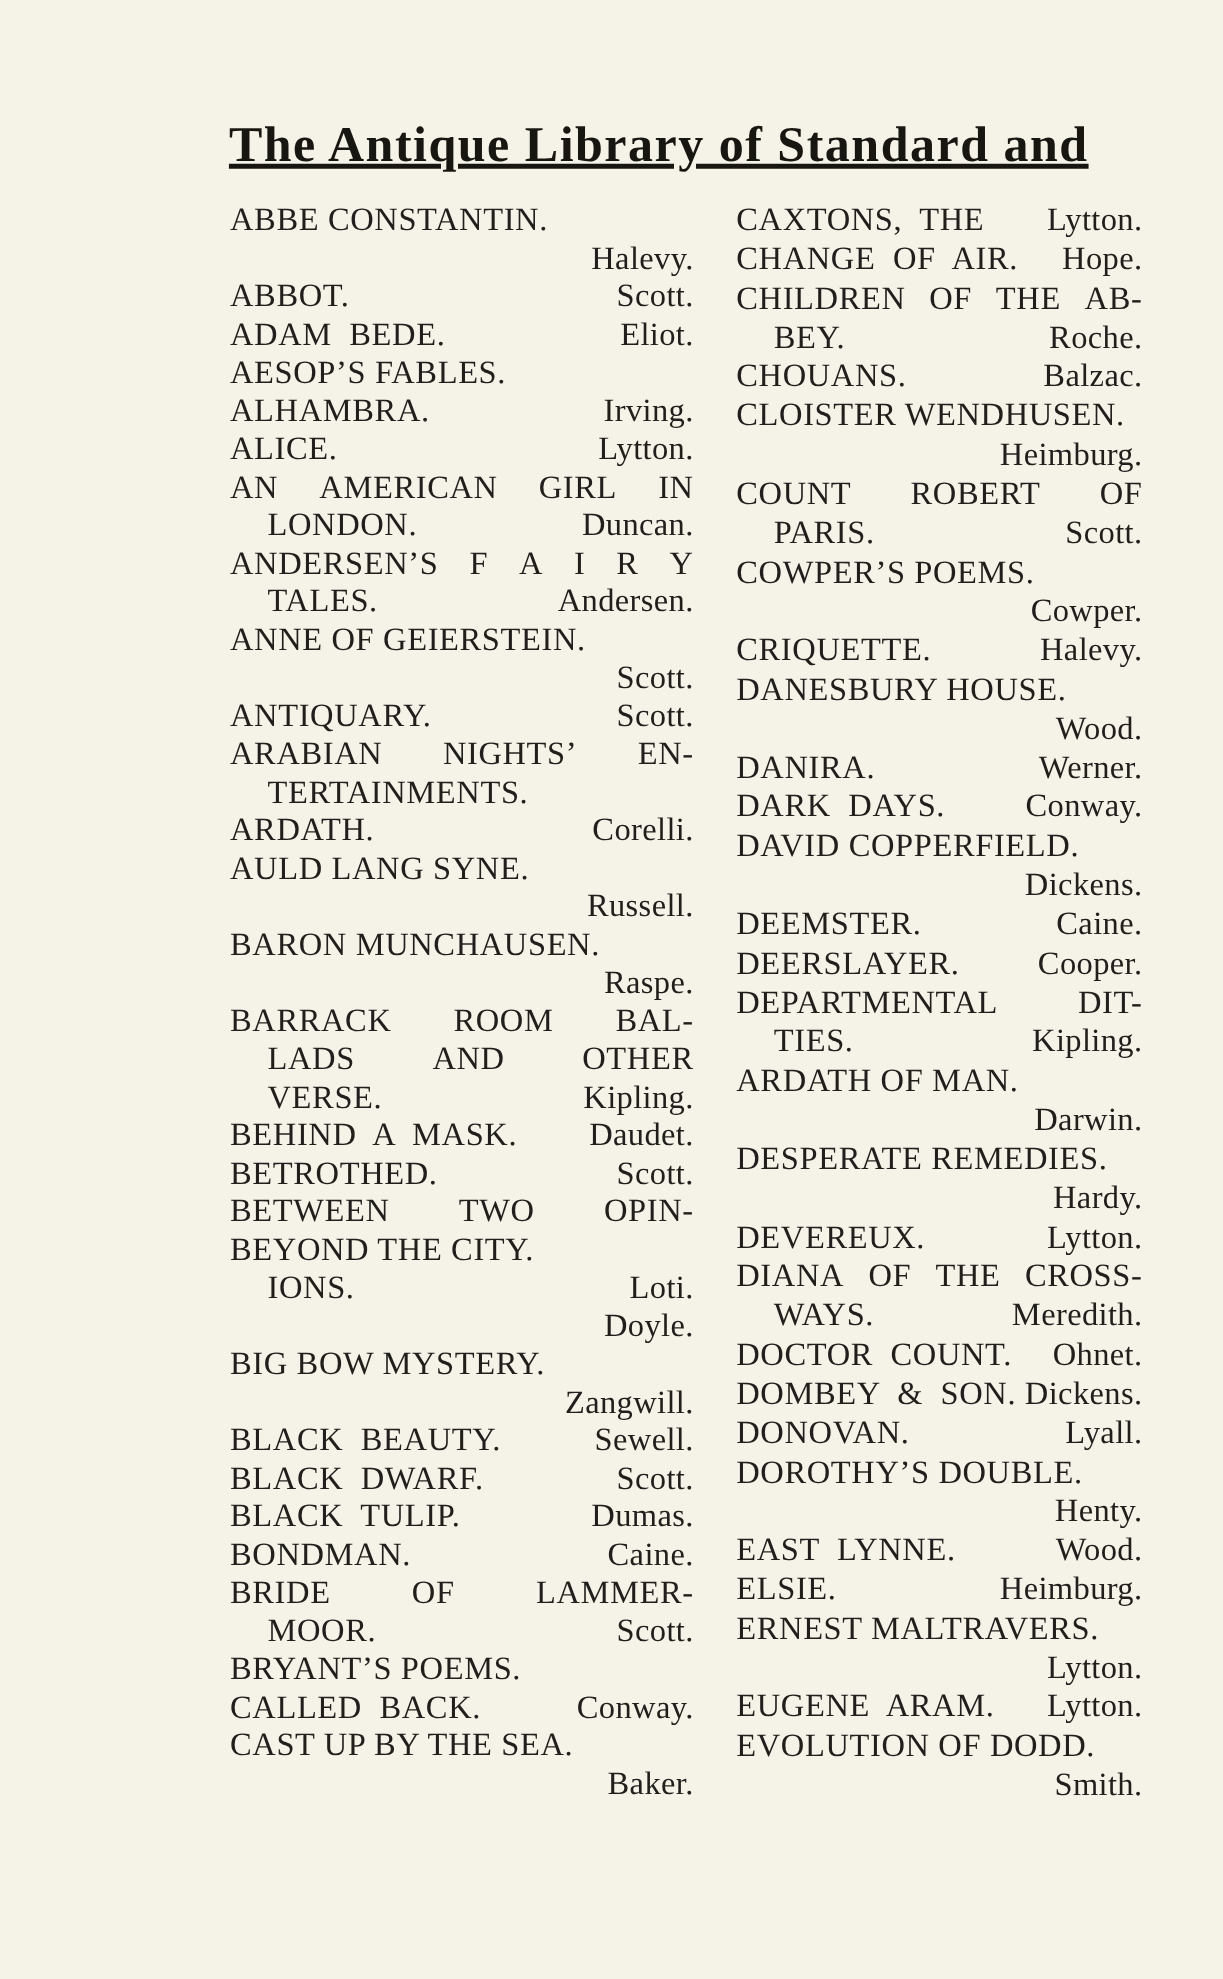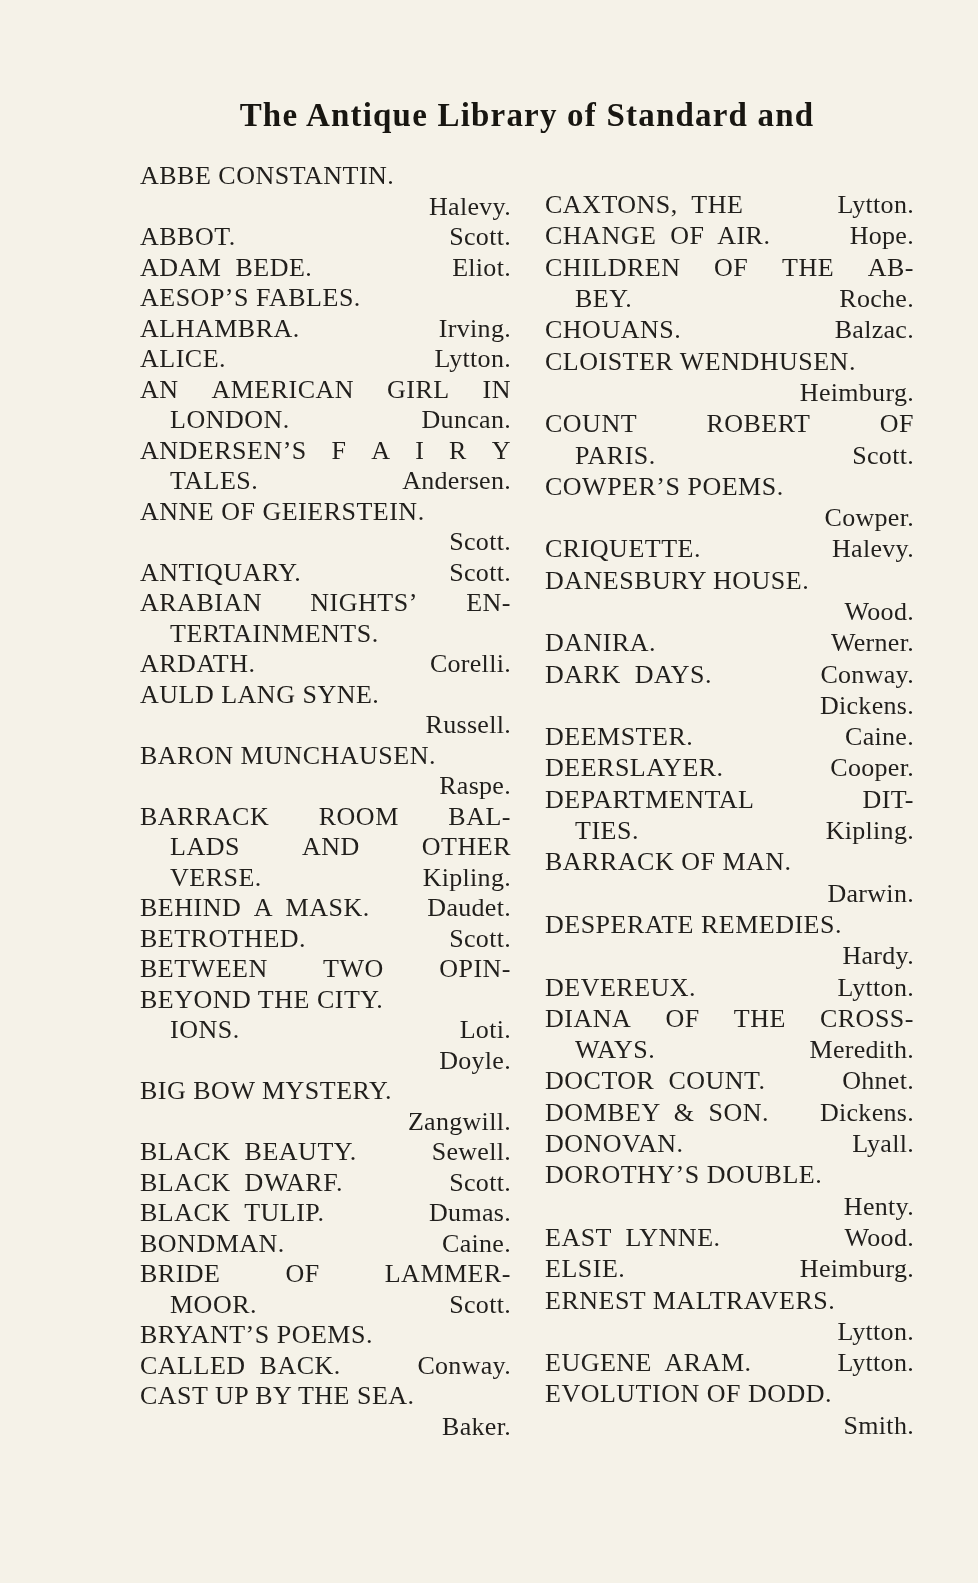--- a/index.html
+++ b/index.html
@@ -7,28 +7,29 @@
   body {
     background: #f5f2e8;
     color: #211f1c;
     font-family: "Liberation Serif", "DejaVu Serif", serif;
     overflow: hidden;
   }
   .page { padding: 94px 64px 0 140px; }
   .page-header {
     text-align: center;
     font-weight: bold;
-    font-size: 33px;
+    font-size: 40px;
     line-height: 43px;
     letter-spacing: 1.2px;
     margin-bottom: 24px;
     color: #181611;
+    text-decoration: underline;
   }
   .title-line2 { word-spacing: 14px; }
-  .columns { display: flex; align-items: flex-end; }
+  .columns { display: flex; align-items: flex-start; margin-left: 44px; }
   .col { font-size: 26px; }
   #col-left { width: 371px; }
   .divider {
     width: 2px;
     background: #2b2925;
     margin: 4px 16px 6px 16px;
   }
   #col-right { flex: 1; }
   .line {
     display: flex;
@@ -273,41 +274,44 @@
           <span class="author">Wood.</span>
         </div>
         <div class="line">
           <span class="title spread">DANIRA.</span>
           <span class="author">Werner.</span>
         </div>
         <div class="line">
           <span class="title spread">DARK DAYS.</span>
           <span class="author">Conway.</span>
         </div>
+        <div class="line">
+          <span class="title">DAVID COPPERFIELD.</span>
+        </div>
         <div class="line author-only">
           <span class="author">Dickens.</span>
         </div>
         <div class="line">
           <span class="title spread">DEEMSTER.</span>
           <span class="author">Caine.</span>
         </div>
         <div class="line">
           <span class="title spread">DEERSLAYER.</span>
           <span class="author">Cooper.</span>
         </div>
         <div class="line">
           <span class="title-seg">DEPARTMENTAL</span>
           <span class="title-seg">DIT-</span>
         </div>
         <div class="line indent">
           <span class="title spread">TIES.</span>
           <span class="author">Kipling.</span>
         </div>
         <div class="line">
-          <span class="title">BARRACK OF MAN.</span>
+          <span class="title">ARDATH OF MAN.</span>
         </div>
         <div class="line author-only">
           <span class="author">Darwin.</span>
         </div>
         <div class="line">
           <span class="title">DESPERATE REMEDIES.</span>
         </div>
         <div class="line author-only">
           <span class="author">Hardy.</span>
         </div>

